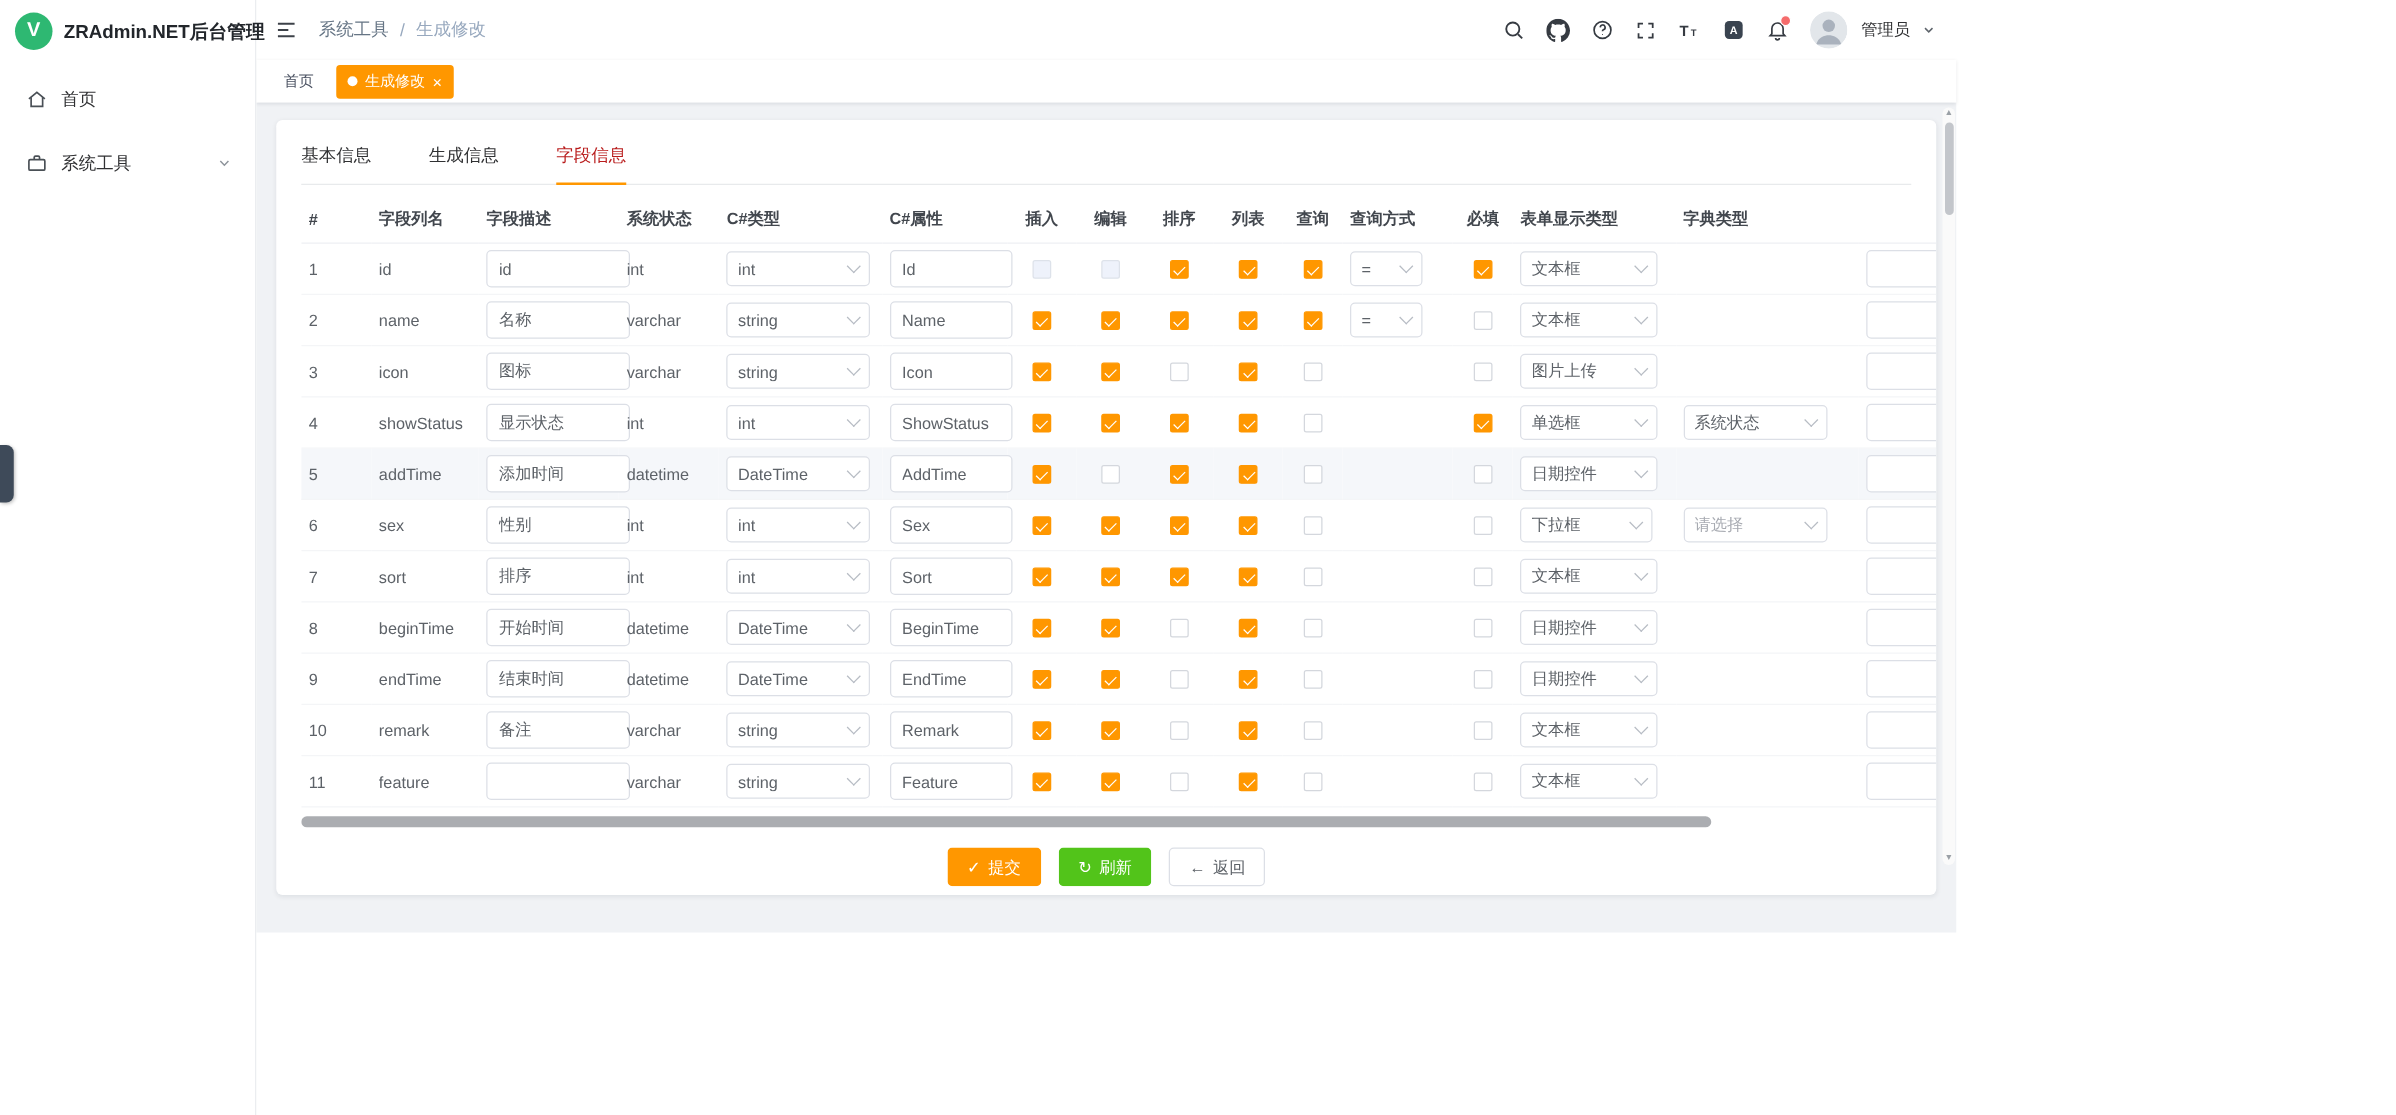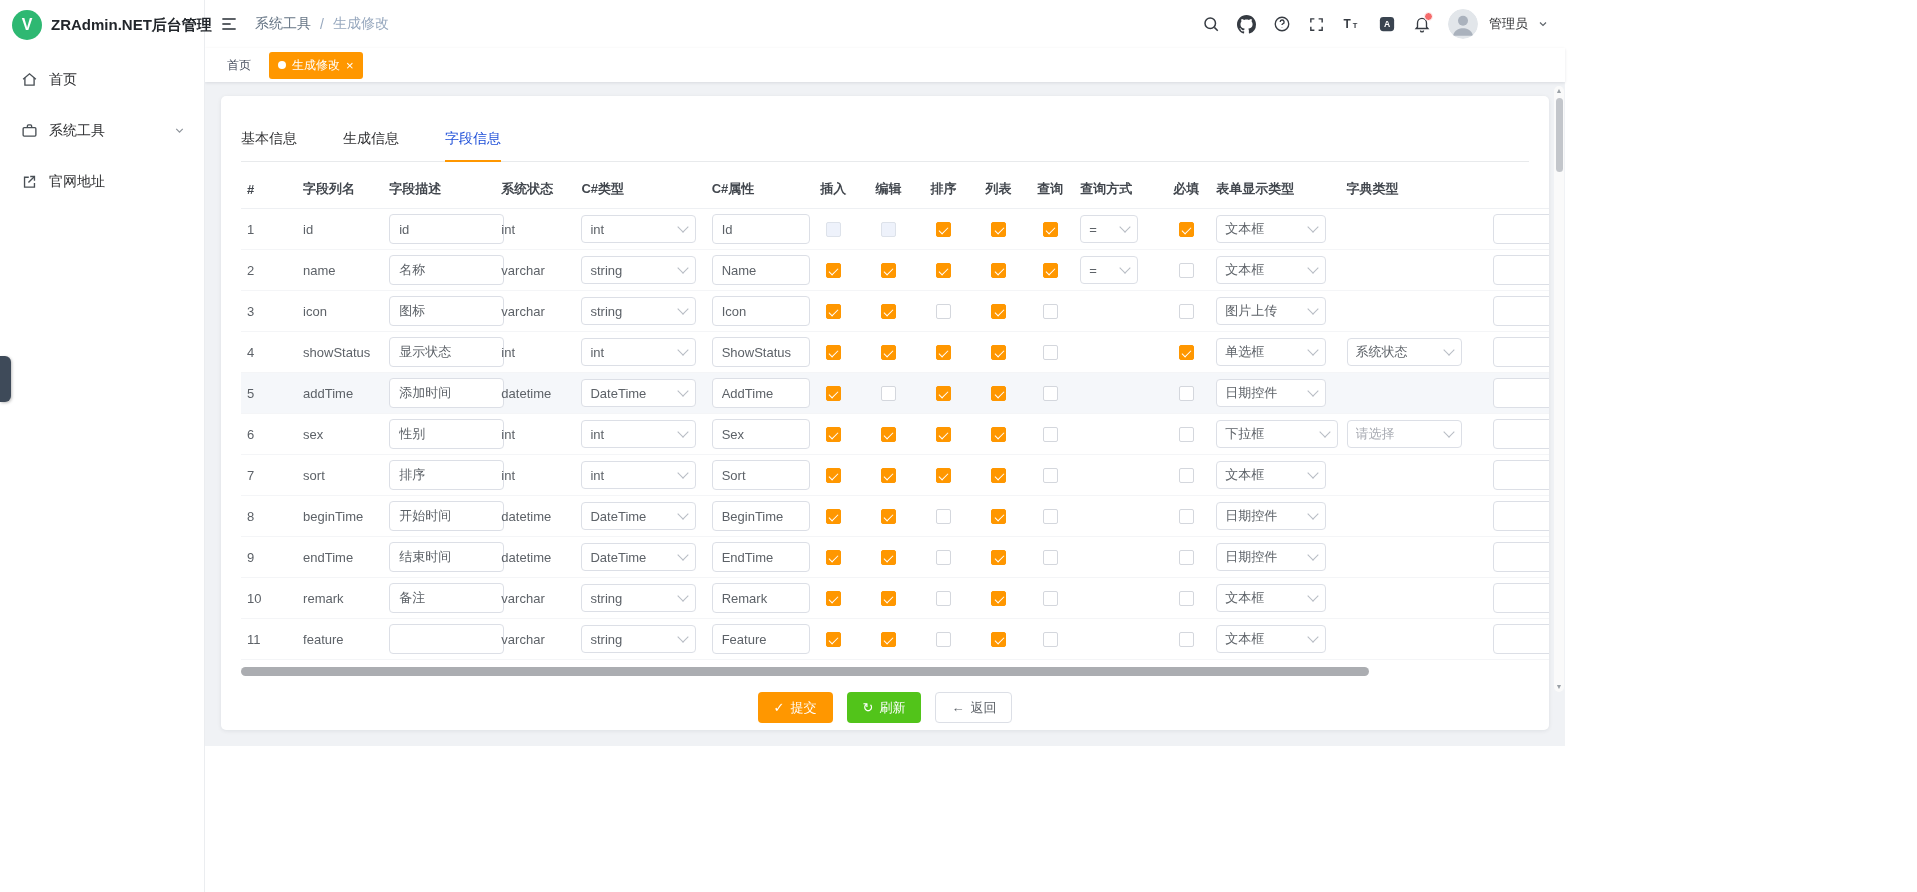--- a/index.html
+++ b/index.html
@@ -35,24 +35,24 @@
 
   
   .tagbar{height:34px;background:#fff;display:flex;align-items:center;gap:12px;padding:0 16px;box-shadow:0 1px 3px rgba(0,21,41,.10);position:relative;z-index:2;}
   .tag{font-size:12px;color:#495060;padding:5px 6px;cursor:pointer;}
   .tag.active{background:#ff9700;color:#fff;border-radius:3px;display:inline-flex;align-items:center;gap:6px;padding:5px 9px;}
   .tagdot{width:8px;height:8px;border-radius:50%;background:#fff;display:inline-block;}
   .tagclose{font-size:13px;line-height:1;cursor:pointer;}
 
   
   .content{height:650px;background:#f0f2f5;padding:14px 16px 0;position:relative;}
-  .card{background:#fff;border-radius:5px;box-shadow:0 1px 4px rgba(0,21,41,.08);height:600px;padding:34px 0 0 20px;overflow:hidden;position:relative;}
+  .card{background:#fff;border-radius:5px;box-shadow:0 1px 4px rgba(0,21,41,.08);height:600px;padding:20px 0 0 20px;overflow:hidden;position:relative;}
   .ctabs{display:flex;gap:46px;border-bottom:1px solid #e8eaec;margin-right:20px;}
   .ctab{font-size:14px;color:#303133;padding-bottom:13px;position:relative;cursor:pointer;}
-  .ctab.active{color:#1d4ed8;font-family:Liberation Serif, serif;}
+  .ctab.active{color:#b91c1c;font-family:Liberation Serif, serif;}
   .ctab.active::after{content:"";position:absolute;left:0;right:0;bottom:-1px;height:2px;background:#ff9700;}
   .table-wrap{overflow:hidden;margin-top:8px;}
   table{border-collapse:collapse;table-layout:fixed;width:1336px;font-size:13px;}
   th{font-weight:bold;color:#42474e;text-align:left;height:38px;padding:0 6px;}
   thead tr{border-bottom:1px solid #eef0f3;}
   td{height:40px;padding:0 6px;color:#5d6268;border-bottom:1px solid #f4f5f7;}
   tr.hl td{background:#f5f7fa;}
   .ctr{text-align:center;}
   .inp{height:28px;border:1px solid #dcdfe6;border-radius:4px;padding:0 9px;font-size:13px;color:#5d6268;background:#fff;font-family:inherit;outline:none;}
   .w95{width:95px;} .w78{width:78px;} .w90{width:90px;}
@@ -107,30 +107,20 @@
               <path d="M9 8V5.5A1.5 1.5 0 0 1 10.5 4h3A1.5 1.5 0 0 1 15 5.5V8"></path>
             </svg>
           </span>
           <span class="mi-label">系统工具</span>
           <span class="mi-caret">
             <svg width="13" height="13" viewBox="0 0 24 24" fill="none" stroke="currentColor" stroke-width="2.2">
               <path d="M6 9l6 6 6-6"></path>
             </svg>
           </span>
         </div>
-        <div class="menu-item">
-          <span class="mi-icon">
-            <svg width="17" height="17" viewBox="0 0 24 24" fill="none" stroke="currentColor" stroke-width="1.9">
-              <path d="M13 5h6v6"></path>
-              <path d="M19 5l-8.5 8.5"></path>
-              <path d="M19 14v6H5V6h6"></path>
-            </svg>
-          </span>
-          <span class="mi-label">官网地址</span>
-        </div>
       </nav>
     <div class="drawer-handle"></div>
   </aside>
 
   <div class="main">
 
     <header class="topbar">
       <span class="ham">
         <svg width="20" height="20" viewBox="0 0 24 24" fill="none" stroke="currentColor" stroke-width="2">
             <path d="M4 6h16"></path>
@@ -402,21 +392,21 @@
                       <i class="arr"></i>
                     </span></td>
                   <td><input class="inp w78" value="Sex" style=""></td>
                   <td class="ctr"><span class="cb on"></span></td>
                   <td class="ctr"><span class="cb on"></span></td>
                   <td class="ctr"><span class="cb on"></span></td>
                   <td class="ctr"><span class="cb on"></span></td>
                   <td class="ctr"><span class="cb"></span></td>
                   <td></td>
                   <td class="ctr"><span class="cb"></span></td>
-                  <td><span class="sel" style="width:122px">
+                  <td><span class="sel" style="width:106px">
                       <span class="val">下拉框</span>
                       <i class="arr"></i>
                     </span></td>
                   <td><span class="sel ph" style="width:115px">
                       <span class="val">请选择</span>
                       <i class="arr"></i>
                     </span></td>
                   <td><input class="inp w90" style=""></td>
                 </tr>
                 <tr>

